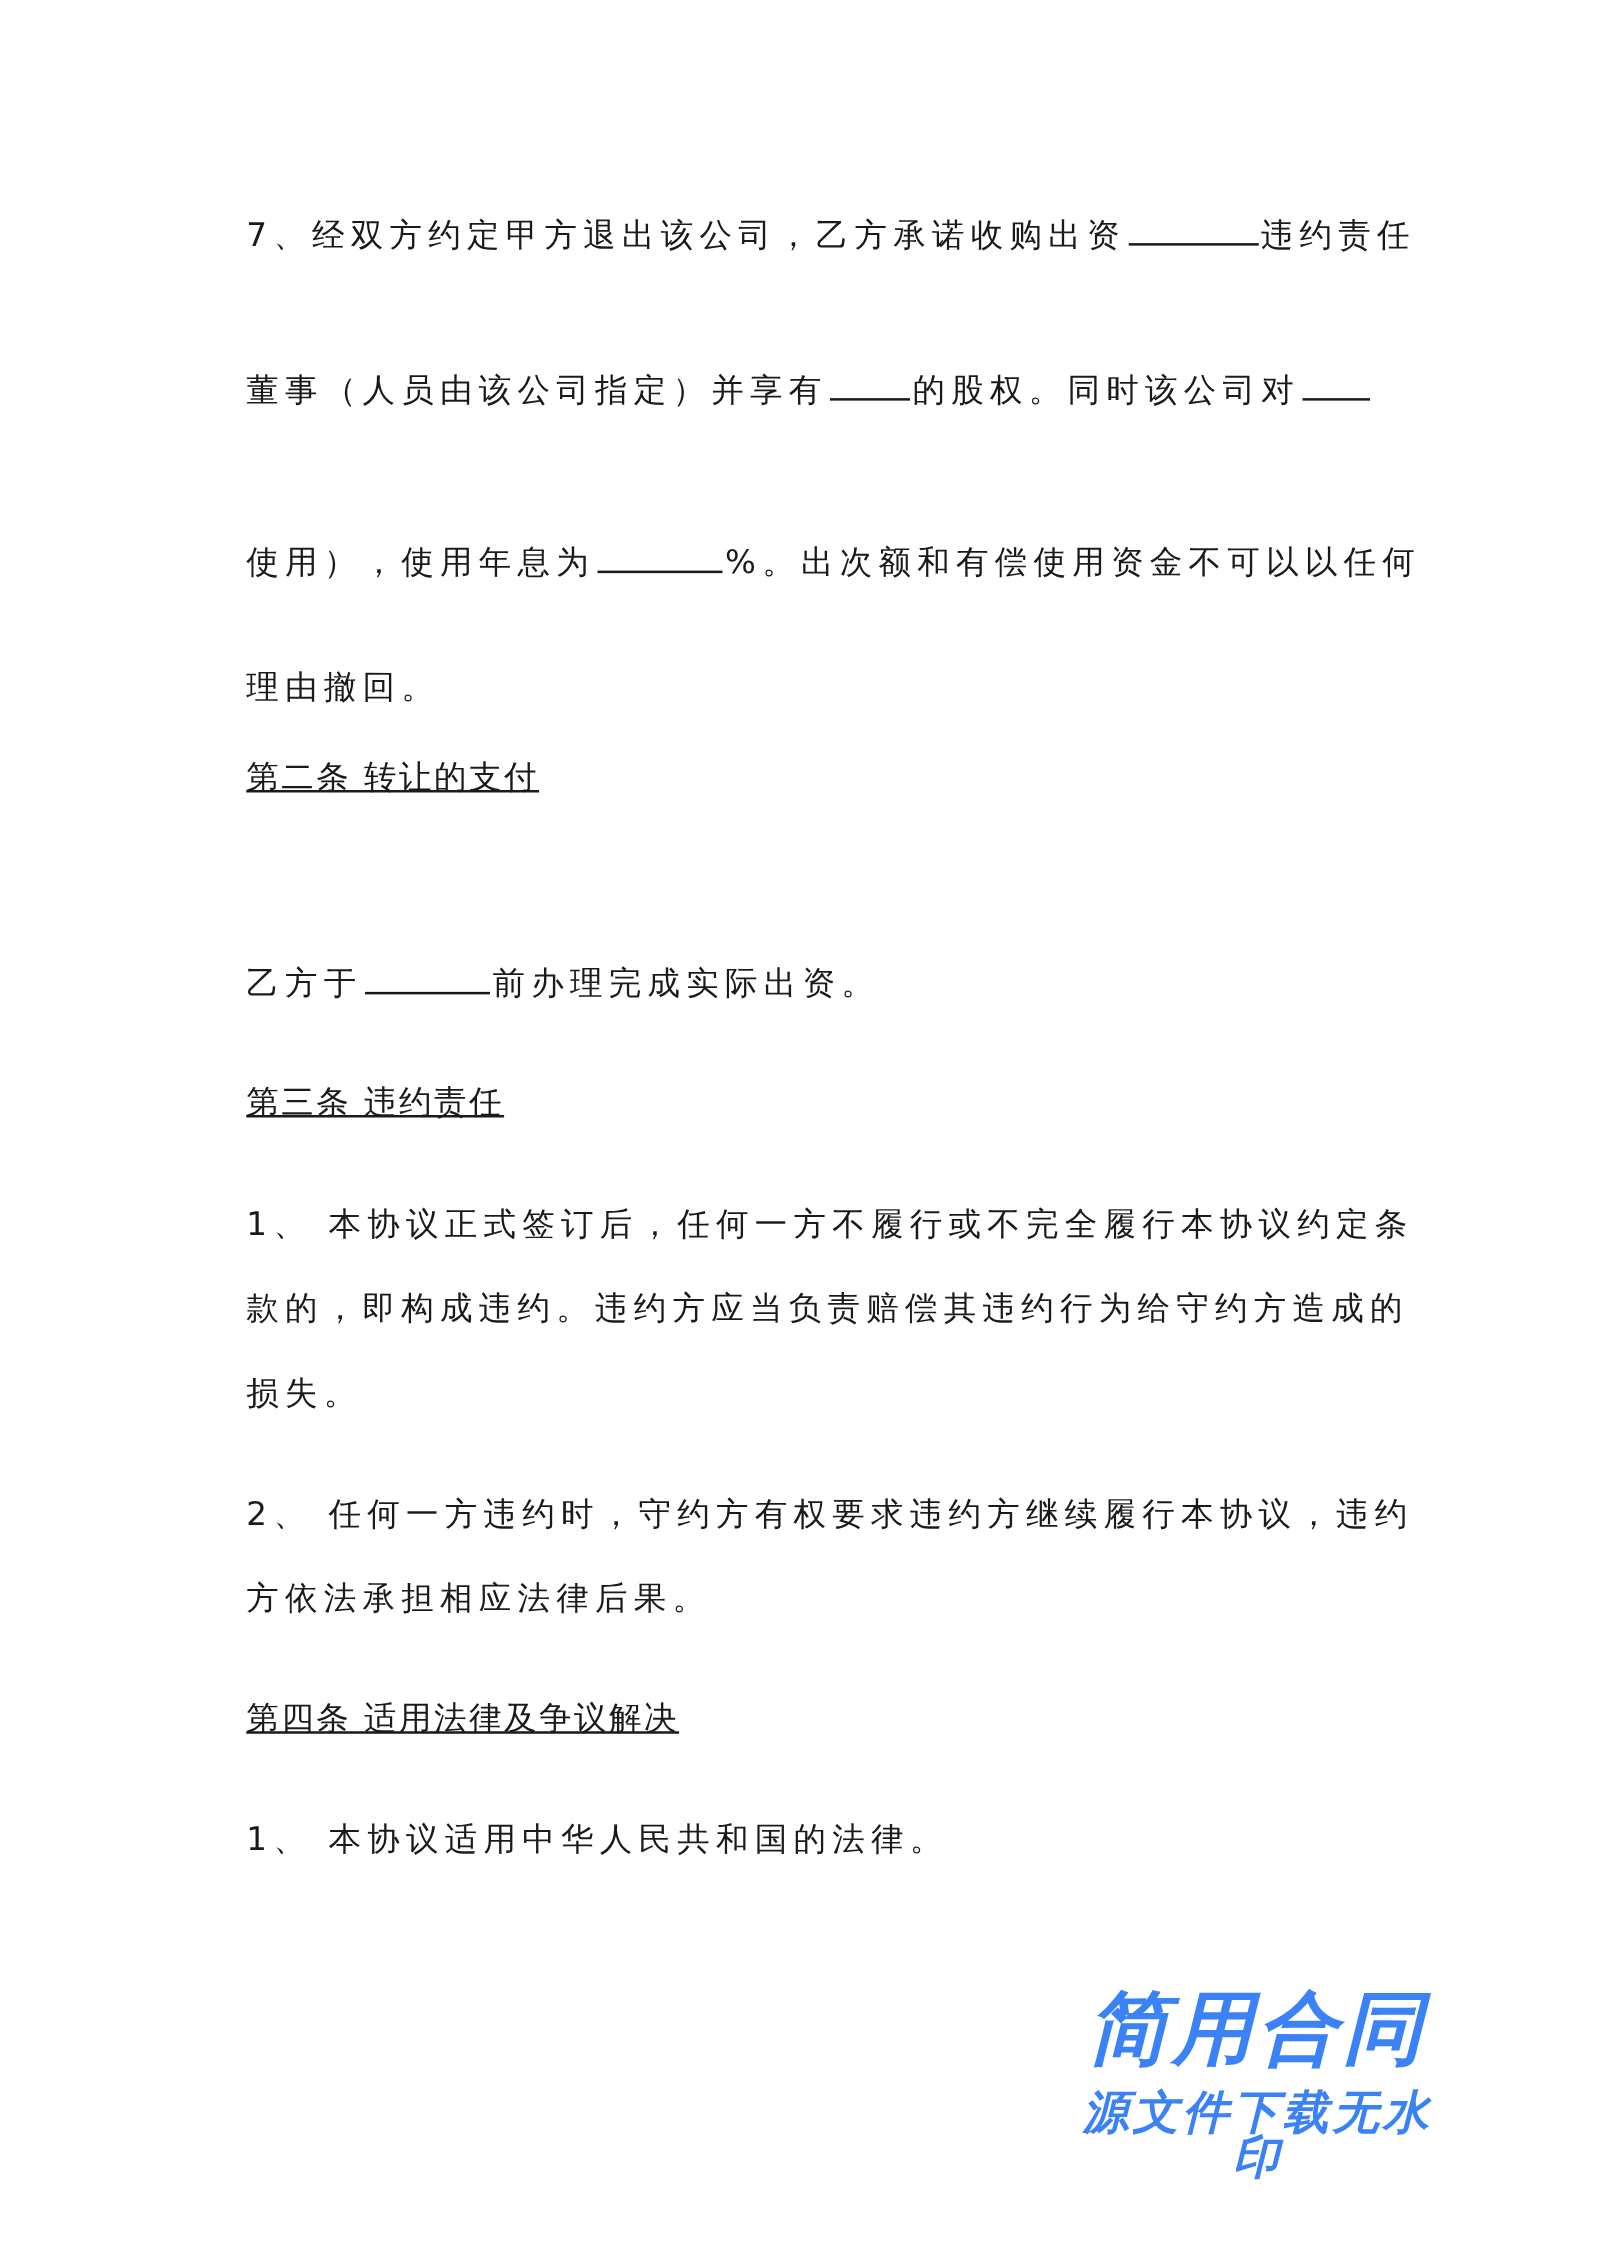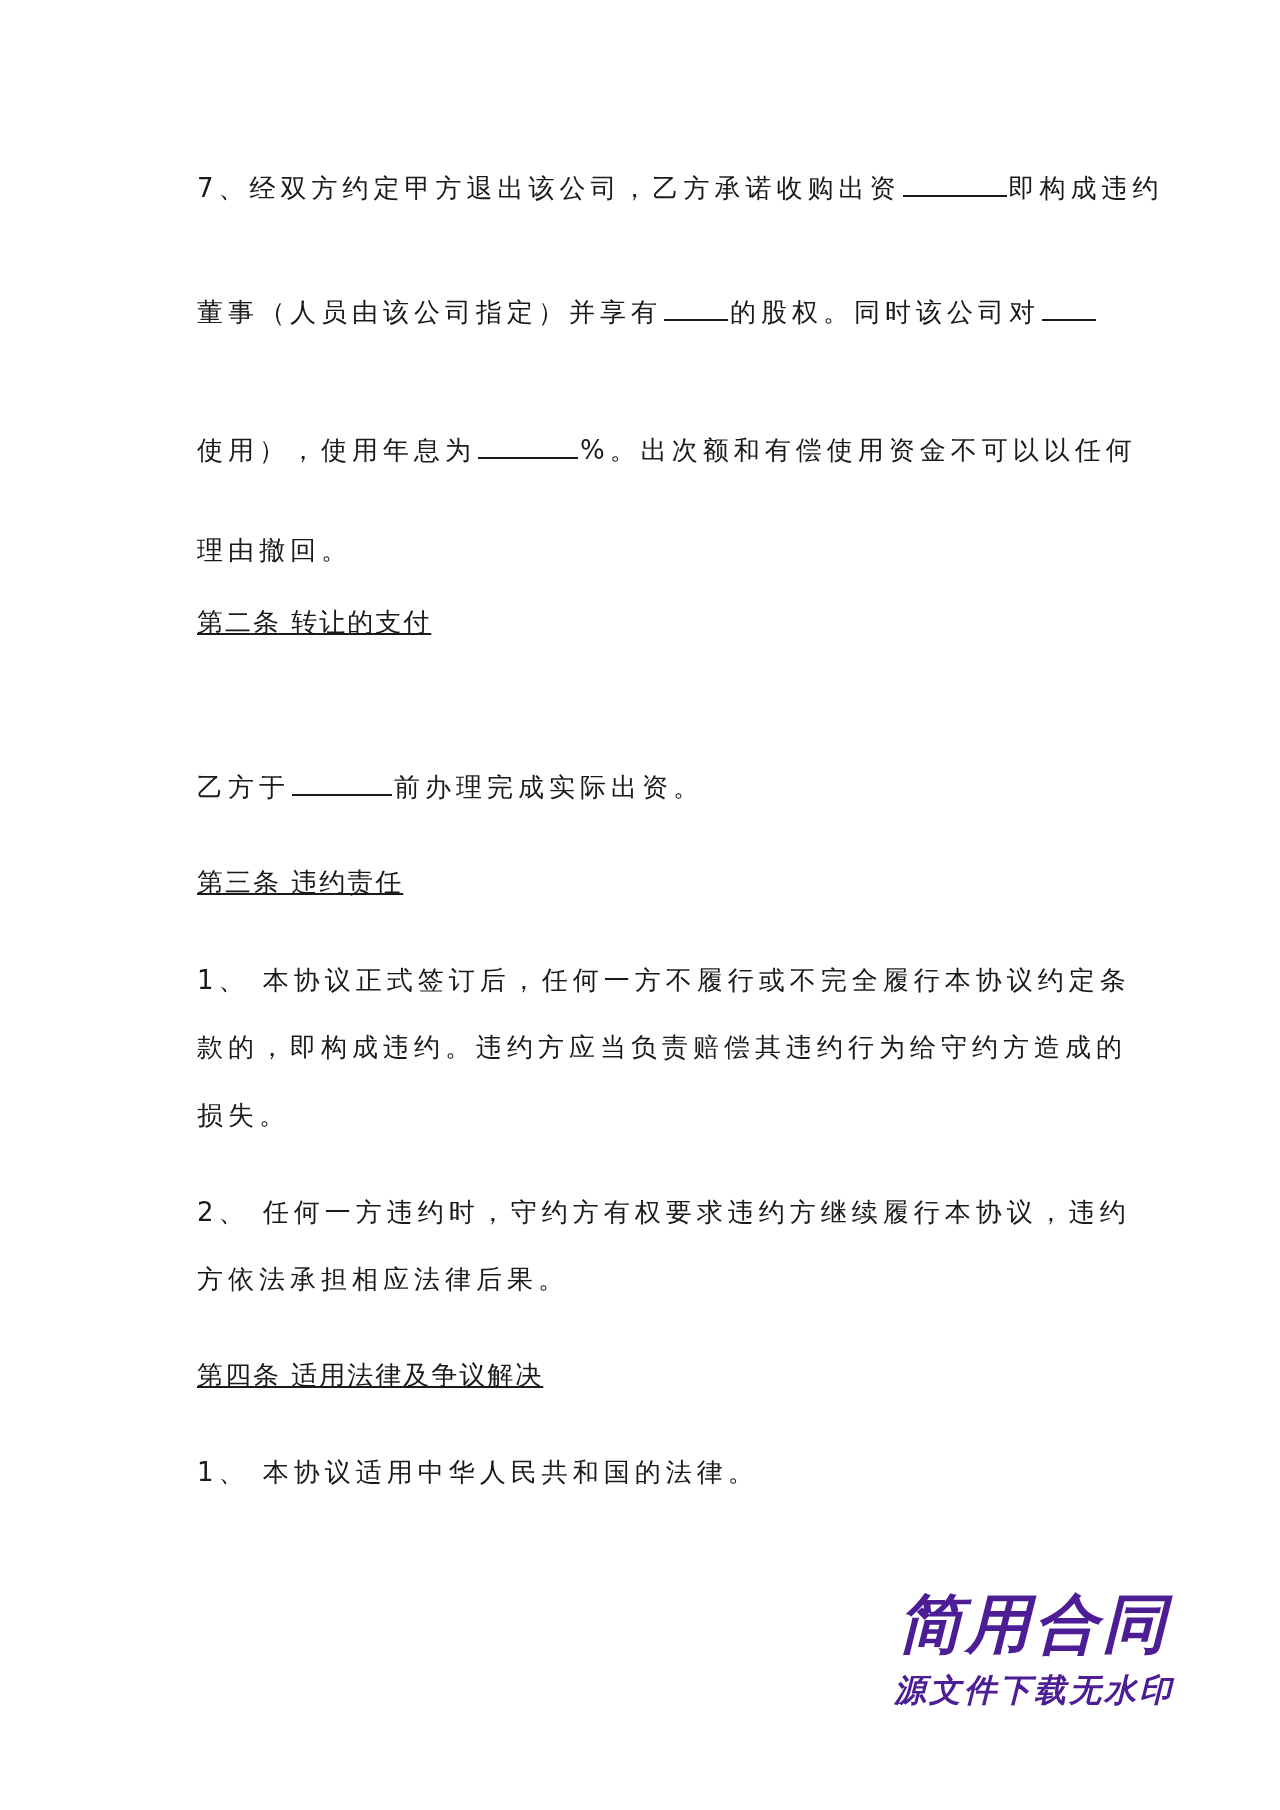--- a/index.html
+++ b/index.html
@@ -4,32 +4,32 @@
 <style>
   html, body { margin: 0; padding: 0; background: #ffffff; }
   body { width: 1280px; height: 1810px; position: relative; overflow: hidden;
          font-family: "DejaVu Sans", "Liberation Sans", sans-serif; color: #1a1a1a; }
   .page { position: absolute; left: 0; top: 0; width: 1280px; height: 1810px; }
   .line { position: absolute; left: 197px; font-size: 26px; line-height: 34px;
           letter-spacing: 5px; white-space: nowrap; transform: translateY(-50%); }
   .heading { letter-spacing: 2px; text-decoration: underline; }
   .blank { display: inline-block; border-bottom: 2px solid #1a1a1a; height: 26px;
            vertical-align: baseline; margin: 0 2px; }
-  .watermark { position: absolute; left: 884px; top: 1590px; width: 300px; color: #4c1d95;
+  .watermark { position: absolute; left: 856px; top: 1590px; width: 300px; color: #3b82f6;
                font-style: italic; font-weight: bold; text-align: center; }
   .wm-title { font-size: 64px; line-height: 68px; letter-spacing: 4px; }
-  .wm-sub { font-size: 32px; line-height: 36px; letter-spacing: 3px; margin-top: 14px; font-style: italic; }
+  .wm-sub { font-size: 37px; line-height: 36px; letter-spacing: 3px; margin-top: 14px; font-style: italic; }
 </style>
 </head>
 <body>
 
 <div class="page">
 
   <div class="line" style="top:187px">
-    <span>7、经双方约定甲方退出该公司，乙方承诺收购出资</span><span class="blank" style="width:104px"></span><span>即构成违约</span>
+    <span>7、经双方约定甲方退出该公司，乙方承诺收购出资</span><span class="blank" style="width:104px"></span><span>违约责任</span>
   </div>
   <div class="line" style="top:311px">
     <span>董事（人员由该公司指定）并享有</span><span class="blank" style="width:64px"></span><span>的股权。同时该公司对</span><span class="blank" style="width:54px"></span>
   </div>
   <div class="line" style="top:449px">
     <span>使用），使用年息为</span><span class="blank" style="width:100px"></span><span>%。出次额和有偿使用资金不可以以任何</span>
   </div>
   <div class="line" style="top:550px">理由撤回。</div>
 
   <div class="line heading" style="top:622px">第二条 转让的支付</div>

